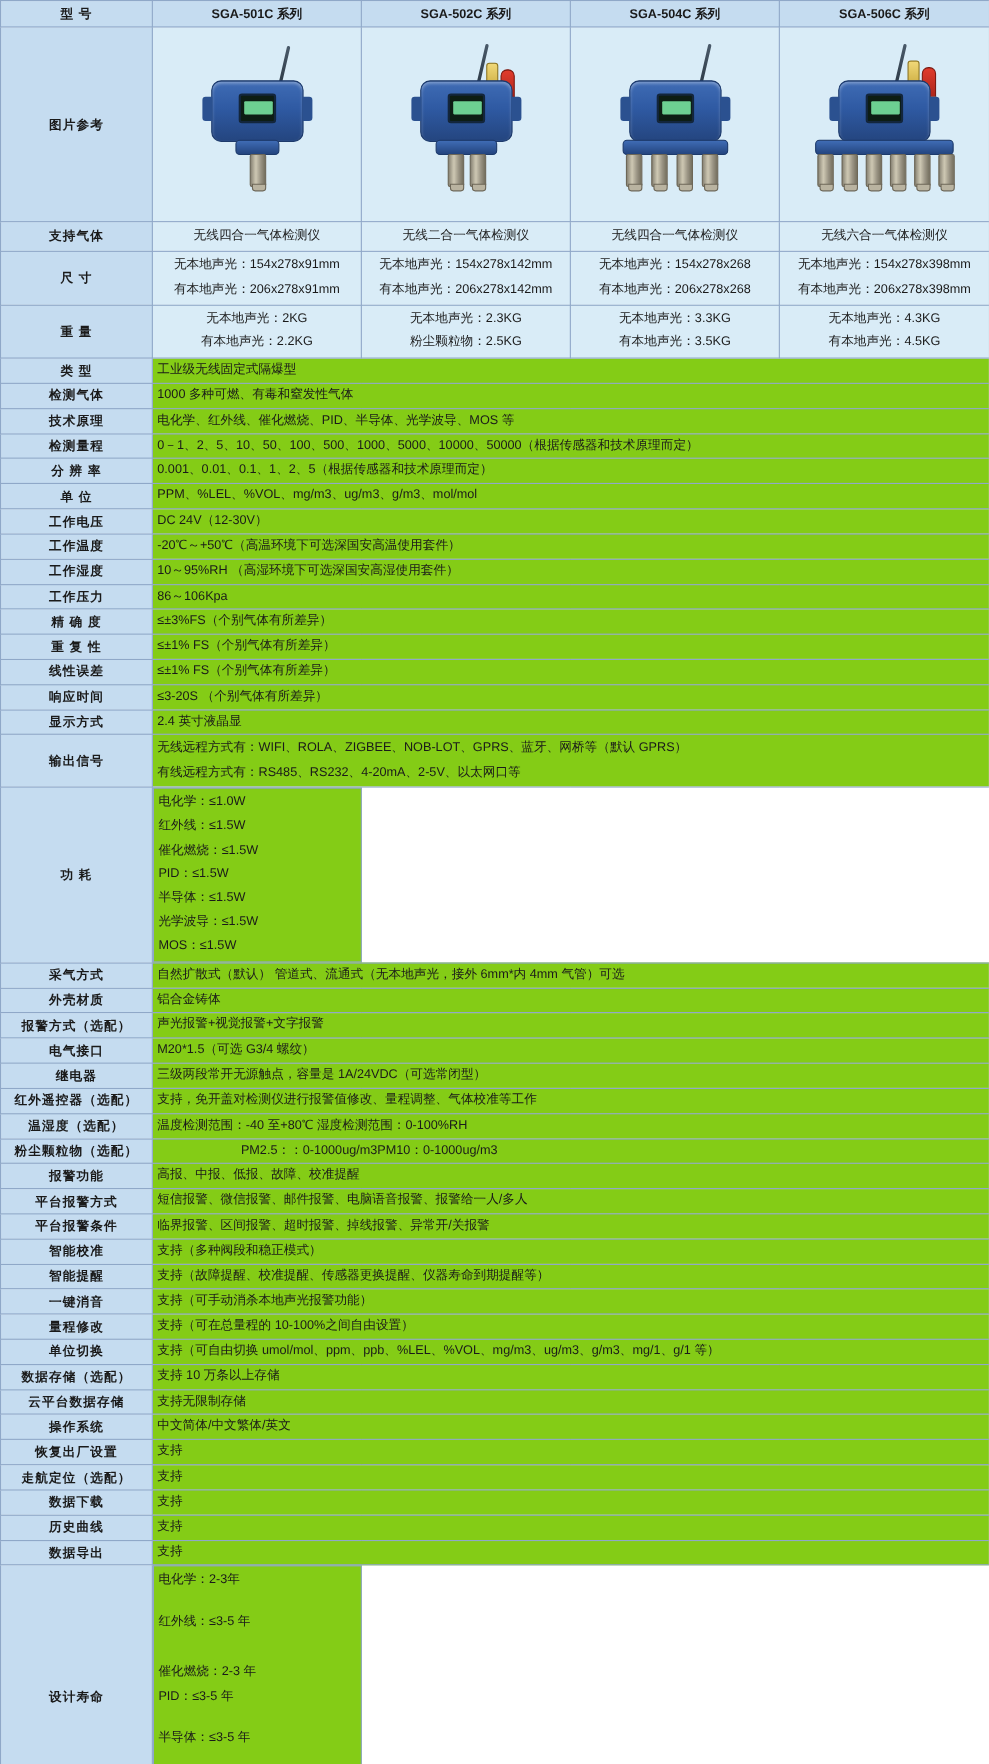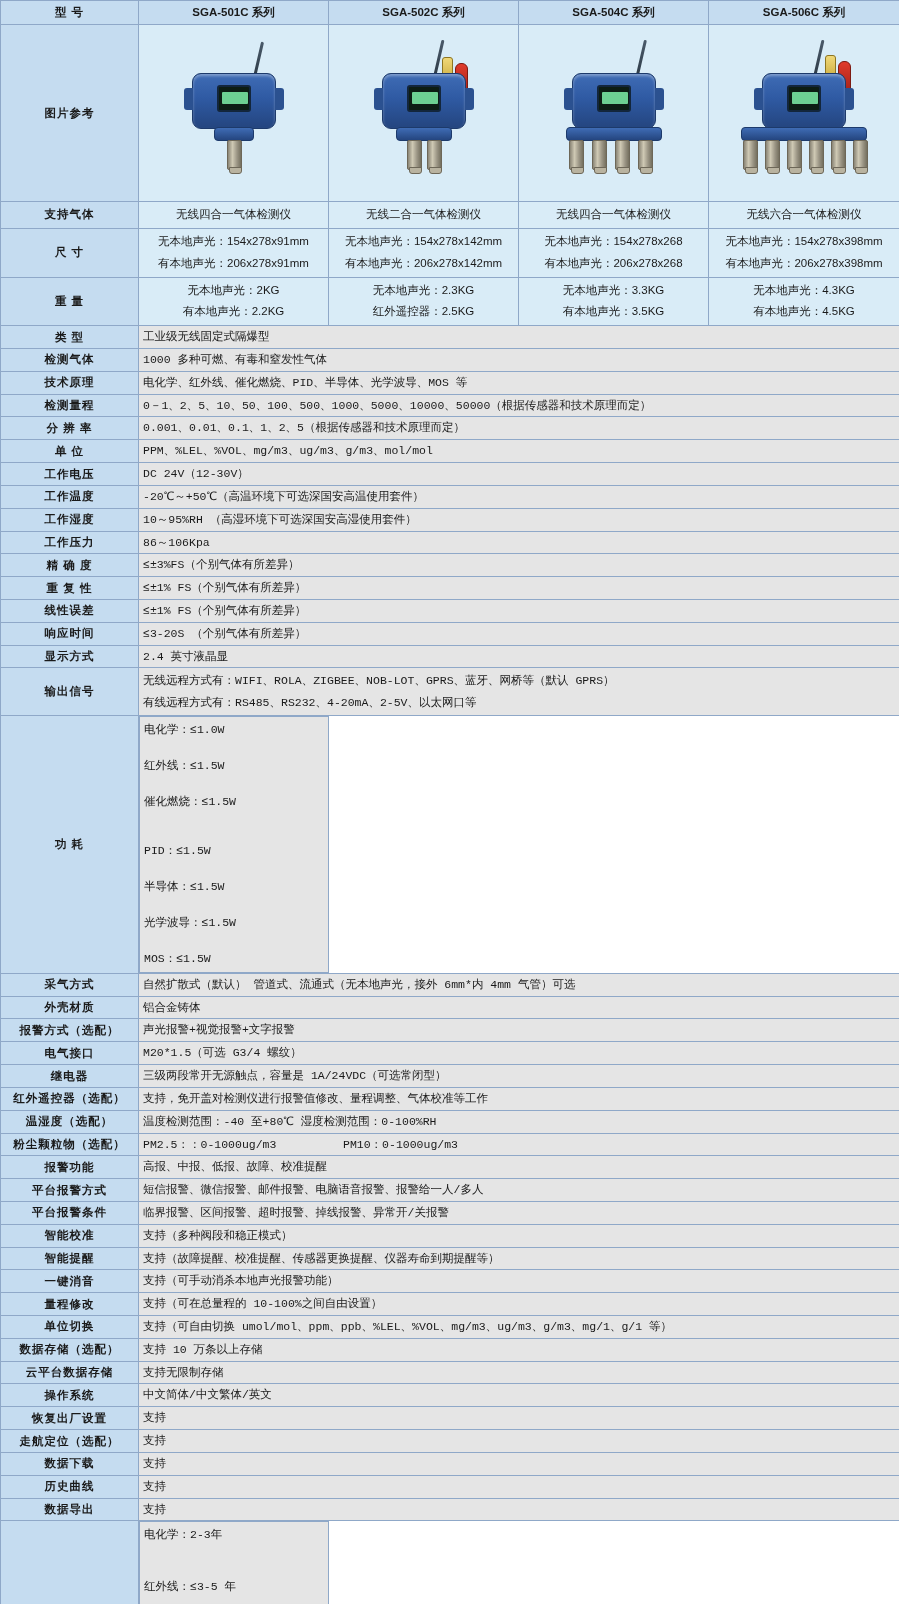--- a/index.html
+++ b/index.html
@@ -25,24 +25,23 @@
   .lbl {
     width: 138px;
     background: #c5dcf0;
     text-align: center;
     font-weight: bold;
     letter-spacing: 1px;
     font-size: 12px;
     margin-top: 16px;
   }
   .val {
-    background: #e5e5e5;
+    background: #84cc16;
     padding-left: 7px;
     line-height: 1.55;
-    font-family: Liberation Mono, monospace;
   }
   .modelhdr {
     background: #c5dcf0;
     text-align: center;
     font-weight: bold;
     font-size: 12px;
     height: 24px;
   }
   .imgcell {
     background: #d9ecf7;
@@ -53,32 +52,31 @@
   .subcell {
     background: #d9ecf7;
     text-align: center;
     line-height: 1.9;
   }
   .two-line div { white-space: nowrap; }
   .pwr-grid {
     display: flex;
     flex-wrap: wrap;
     line-height: 1.9;
-    gap: 14px;
   }
   .pwr-grid span { display: inline-block; }
   .pwr-grid span.c1 { width: 130px; }
   .pwr-grid span.c2 { width: 150px; }
   .pwr-grid span.c3 { width: 170px; }
   .pwr-grid span.c4 { width: 120px; }
   .life-grid span.c1 { width: 160px; }
   .life-grid span.c2 { width: 175px; margin-top: 16px; }
   .life-grid span.c3 { width: 175px; margin-top: 24px; }
   .multi div { line-height: 1.85; white-space: nowrap; }
-  .dust span { display: inline-block; }
+  .dust span { display: inline-block; text-align: right; }
   .dust span.a { width: 200px; }
 
   
   .device {
     position: relative;
     width: 100%;
     height: 172px;
   }
   .dev-wrap {
     position: absolute;
@@ -333,21 +331,21 @@
   </tr>
 
   <tr>
     <td class="lbl">重  量</td>
     <td class="subcell two-line">
       <div>无本地声光：2KG</div>
       <div>有本地声光：2.2KG</div>
     </td>
     <td class="subcell two-line">
       <div>无本地声光：2.3KG</div>
-      <div>红外遥控器：2.5KG</div>
+      <div>粉尘颗粒物：2.5KG</div>
     </td>
     <td class="subcell two-line">
       <div>无本地声光：3.3KG</div>
       <div>有本地声光：3.5KG</div>
     </td>
     <td class="subcell two-line">
       <div>无本地声光：4.3KG</div>
       <div>有本地声光：4.5KG</div>
     </td>
   </tr>

